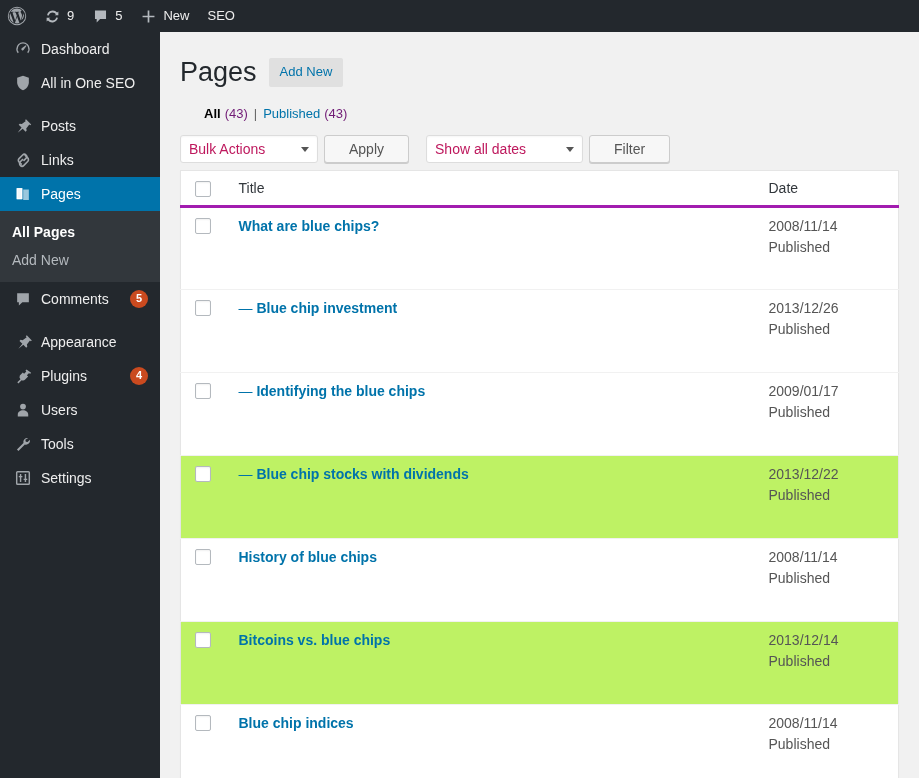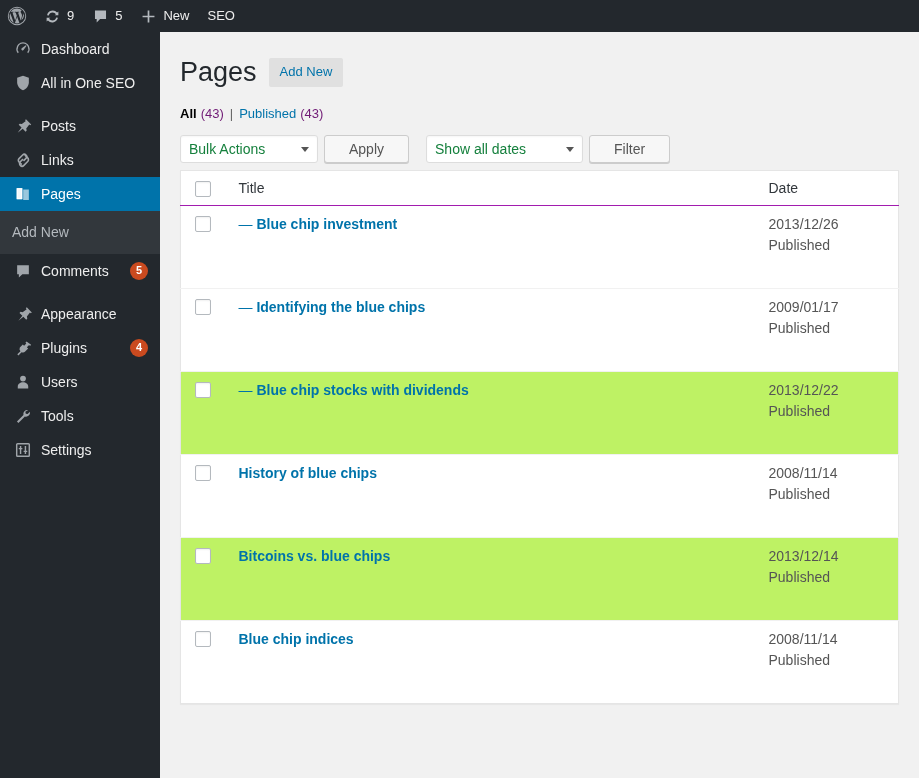--- a/index.html
+++ b/index.html
@@ -177,38 +177,38 @@
     list-style: none;
     margin: 16px 0 0 0;
     padding: 0;
     font-size: 13px;
     color: #555;
     display: flex;
     align-items: center;
   }
   ul.subsubsub li { display: flex; align-items: center; }
   .subsub-link { color: #0073aa; cursor: pointer; text-decoration: none; }
-  .subsub-link.current { color: #000; font-weight: 600; cursor: default; }
+  .subsub-link.current { color: #000; font-weight: 600; cursor: default; margin-left: 24px; }
   .subsub-count { color: #701a75; margin-left: 4px; }
   .subsub-divider { color: #666; margin: 0 6px; }
 
   .tablenav {
     display: flex;
     align-items: center;
     height: 30px;
     margin: 13px 0 6px 0;
   }
   select.wp-select {
     height: 28px;
     min-width: 138px;
     padding: 0 24px 0 8px;
     border: 1px solid #ddd;
     border-radius: 3px;
     background-color: #fff;
-    color: #15803d;
+    color: #be185d;
     font-family: "Liberation Sans", sans-serif;
     font-size: 14px;
     line-height: 26px;
     -webkit-appearance: none;
     appearance: none;
     box-shadow: 0 1px 2px rgba(0,0,0,0.04) inset;
     cursor: pointer;
   }
   .select-wrap { position: relative; display: inline-block; margin-right: 6px; }
   .select-wrap .caret {
@@ -246,21 +246,21 @@
     border: 1px solid #e5e5e5;
     box-shadow: 0 1px 1px rgba(0,0,0,0.04);
     table-layout: fixed;
   }
   table.wp-list-table thead th {
     text-align: left;
     font-weight: 400;
     font-size: 14px;
     color: #32373c;
     padding: 8px 10px;
-    border-bottom: 1px solid #a21caf;
+    border-bottom: 3px solid #a21caf;
     background: #fff;
     vertical-align: middle;
   }
   th.col-cb, td.col-cb {
     width: 48px;
     padding-left: 14px !important;
     padding-right: 0 !important;
     vertical-align: top;
   }
   th.col-title, td.col-title { width: auto; }
@@ -406,20 +406,23 @@
         <path d="M3 3.5h6.2v12.2H3V3.5z" opacity=".95"></path>
         <path d="M10.2 5h6.3v11.7h-6.3V5z" opacity=".6"></path>
         <path d="M3 3.5h6.2v12.2H3V3.5zm1.2 1.2v9.8h3.8V4.7H4.2z" fill="currentColor"></path>
       </svg>
     </span>
     <span class="mi-label">Pages</span>
     <span class="wp-arrow"></span>
   </div>
 
   <div class="submenu">
+    <div class="submenu-item current">
+      <span>All Pages</span>
+    </div>
     <div class="submenu-item">
       <span>Add New</span>
     </div>
   </div>
 
   <div class="menu-top">
     <span class="mi-icon">
       <svg class="ico" width="18" height="18" viewBox="0 0 20 20" fill="currentColor">
         <path d="M3.5 3.5h13v10h-7.2l-3.9 3.6v-3.6H3.5v-10z"></path>
       </svg>
@@ -532,20 +535,30 @@
           </th>
           <th class="col-title">Title</th>
           <th class="col-date">Date</th>
         </tr>
       </thead>
       <tbody id="rows-body">
           <tr>
             <td class="col-cb">
               <input type="checkbox" class="cb" style="">
             </td>
+            <td class="col-title"><a class="row-title">What are blue chips?</a></td>
+            <td class="col-date">
+              <span class="date-status">2008/11/14</span>
+              <span class="date-status">Published</span>
+            </td>
+          </tr>
+          <tr>
+            <td class="col-cb">
+              <input type="checkbox" class="cb" style="">
+            </td>
             <td class="col-title"><span class="row-dash">— </span><a class="row-title">Blue chip investment</a></td>
             <td class="col-date">
               <span class="date-status">2013/12/26</span>
               <span class="date-status">Published</span>
             </td>
           </tr>
           <tr>
             <td class="col-cb">
               <input type="checkbox" class="cb" style="">
             </td>

